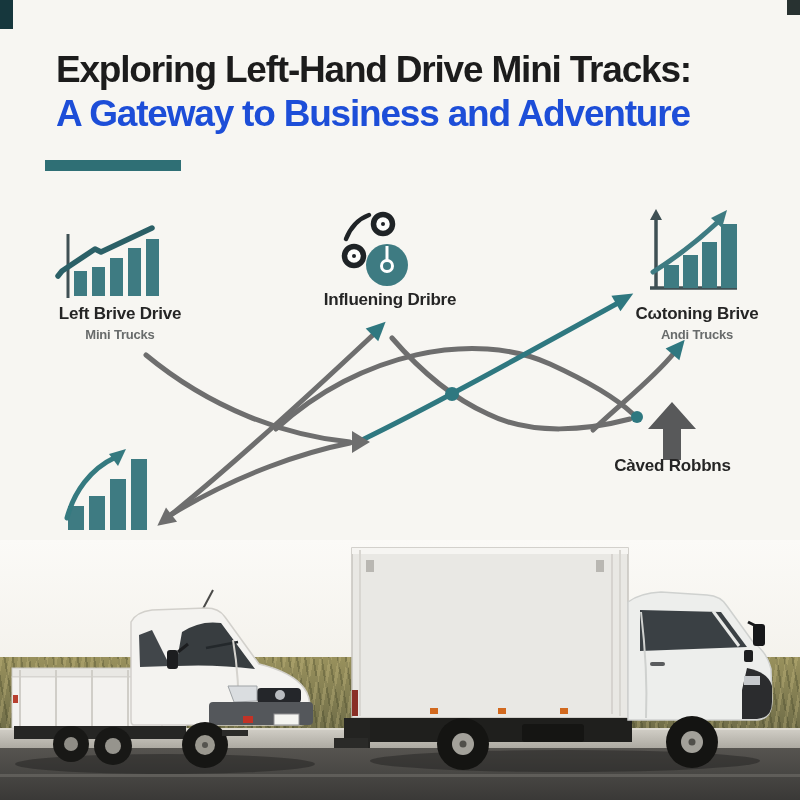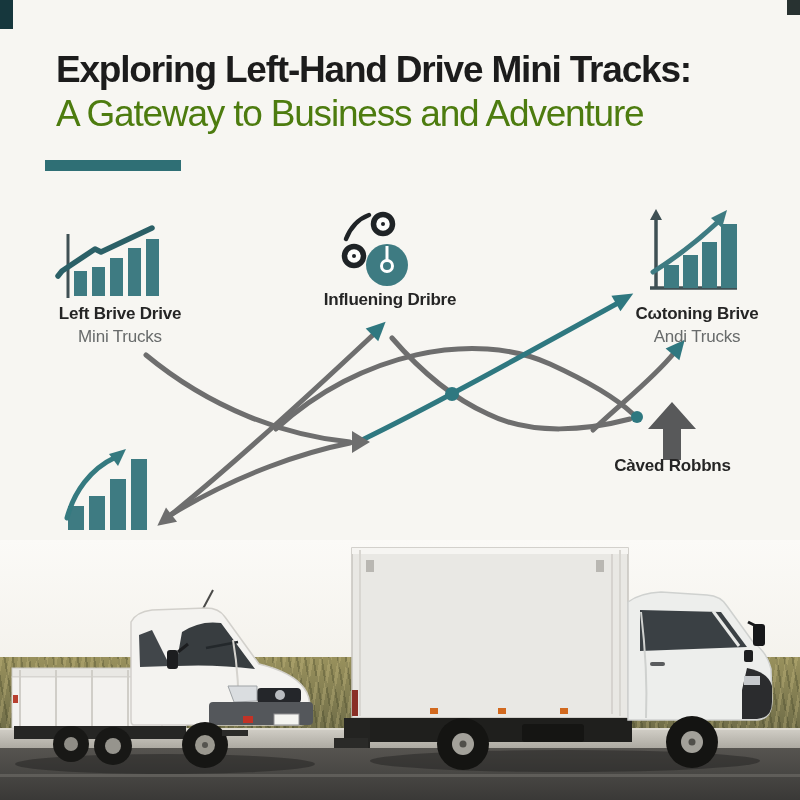--- a/index.html
+++ b/index.html
@@ -8,27 +8,27 @@
     background:#f7f6f2;
     font-family:"Liberation Sans", sans-serif;
   }
   
   .corner-l{position:absolute;left:0;top:0;width:13px;height:29px;background:#16373d;}
   .corner-r{position:absolute;right:0;top:0;width:13px;height:15px;background:#283231;}
 
   
   .title{position:absolute;left:56px;top:48px;width:700px;}
   .title .l1{font-size:37px;font-weight:bold;letter-spacing:-1.2px;color:#1c1c1c;line-height:1.18;}
-  .title .l2{font-size:37px;font-weight:normal;letter-spacing:-1.2px;color:#4d7c0f;line-height:1.18;}
+  .title .l2{font-size:37px;font-weight:bold;letter-spacing:-1.2px;color:#1d4ed8;line-height:1.18;}
   .divider{position:absolute;left:45px;top:160px;width:136px;height:11px;background:#2f6f75;}
 
   
   .node-label{position:absolute;text-align:center;}
   .node-label .a{font-size:17px;font-weight:bold;color:#252525;letter-spacing:-0.2px;line-height:1.35;}
-  .node-label .b{font-size:17px;font-weight:normal;color:#686b6b;letter-spacing:-0.2px;line-height:1.35;}
+  .node-label .b{font-size:13px;font-weight:bold;color:#686b6b;letter-spacing:-0.2px;line-height:1.35;}
   .lbl-tl{left:30px;top:303px;width:180px;}
   .lbl-c{left:298px;top:289px;width:184px;}
   .lbl-tr{left:608px;top:303px;width:178px;}
   .lbl-r{left:590px;top:455px;width:165px;}
   .lbl-bl{left:34px;top:541px;width:176px;}
 
   svg{display:block;}
   .icon{position:absolute;}
   .ic-tl{left:55px;top:224px;}
   .ic-c{left:330px;top:203px;}

